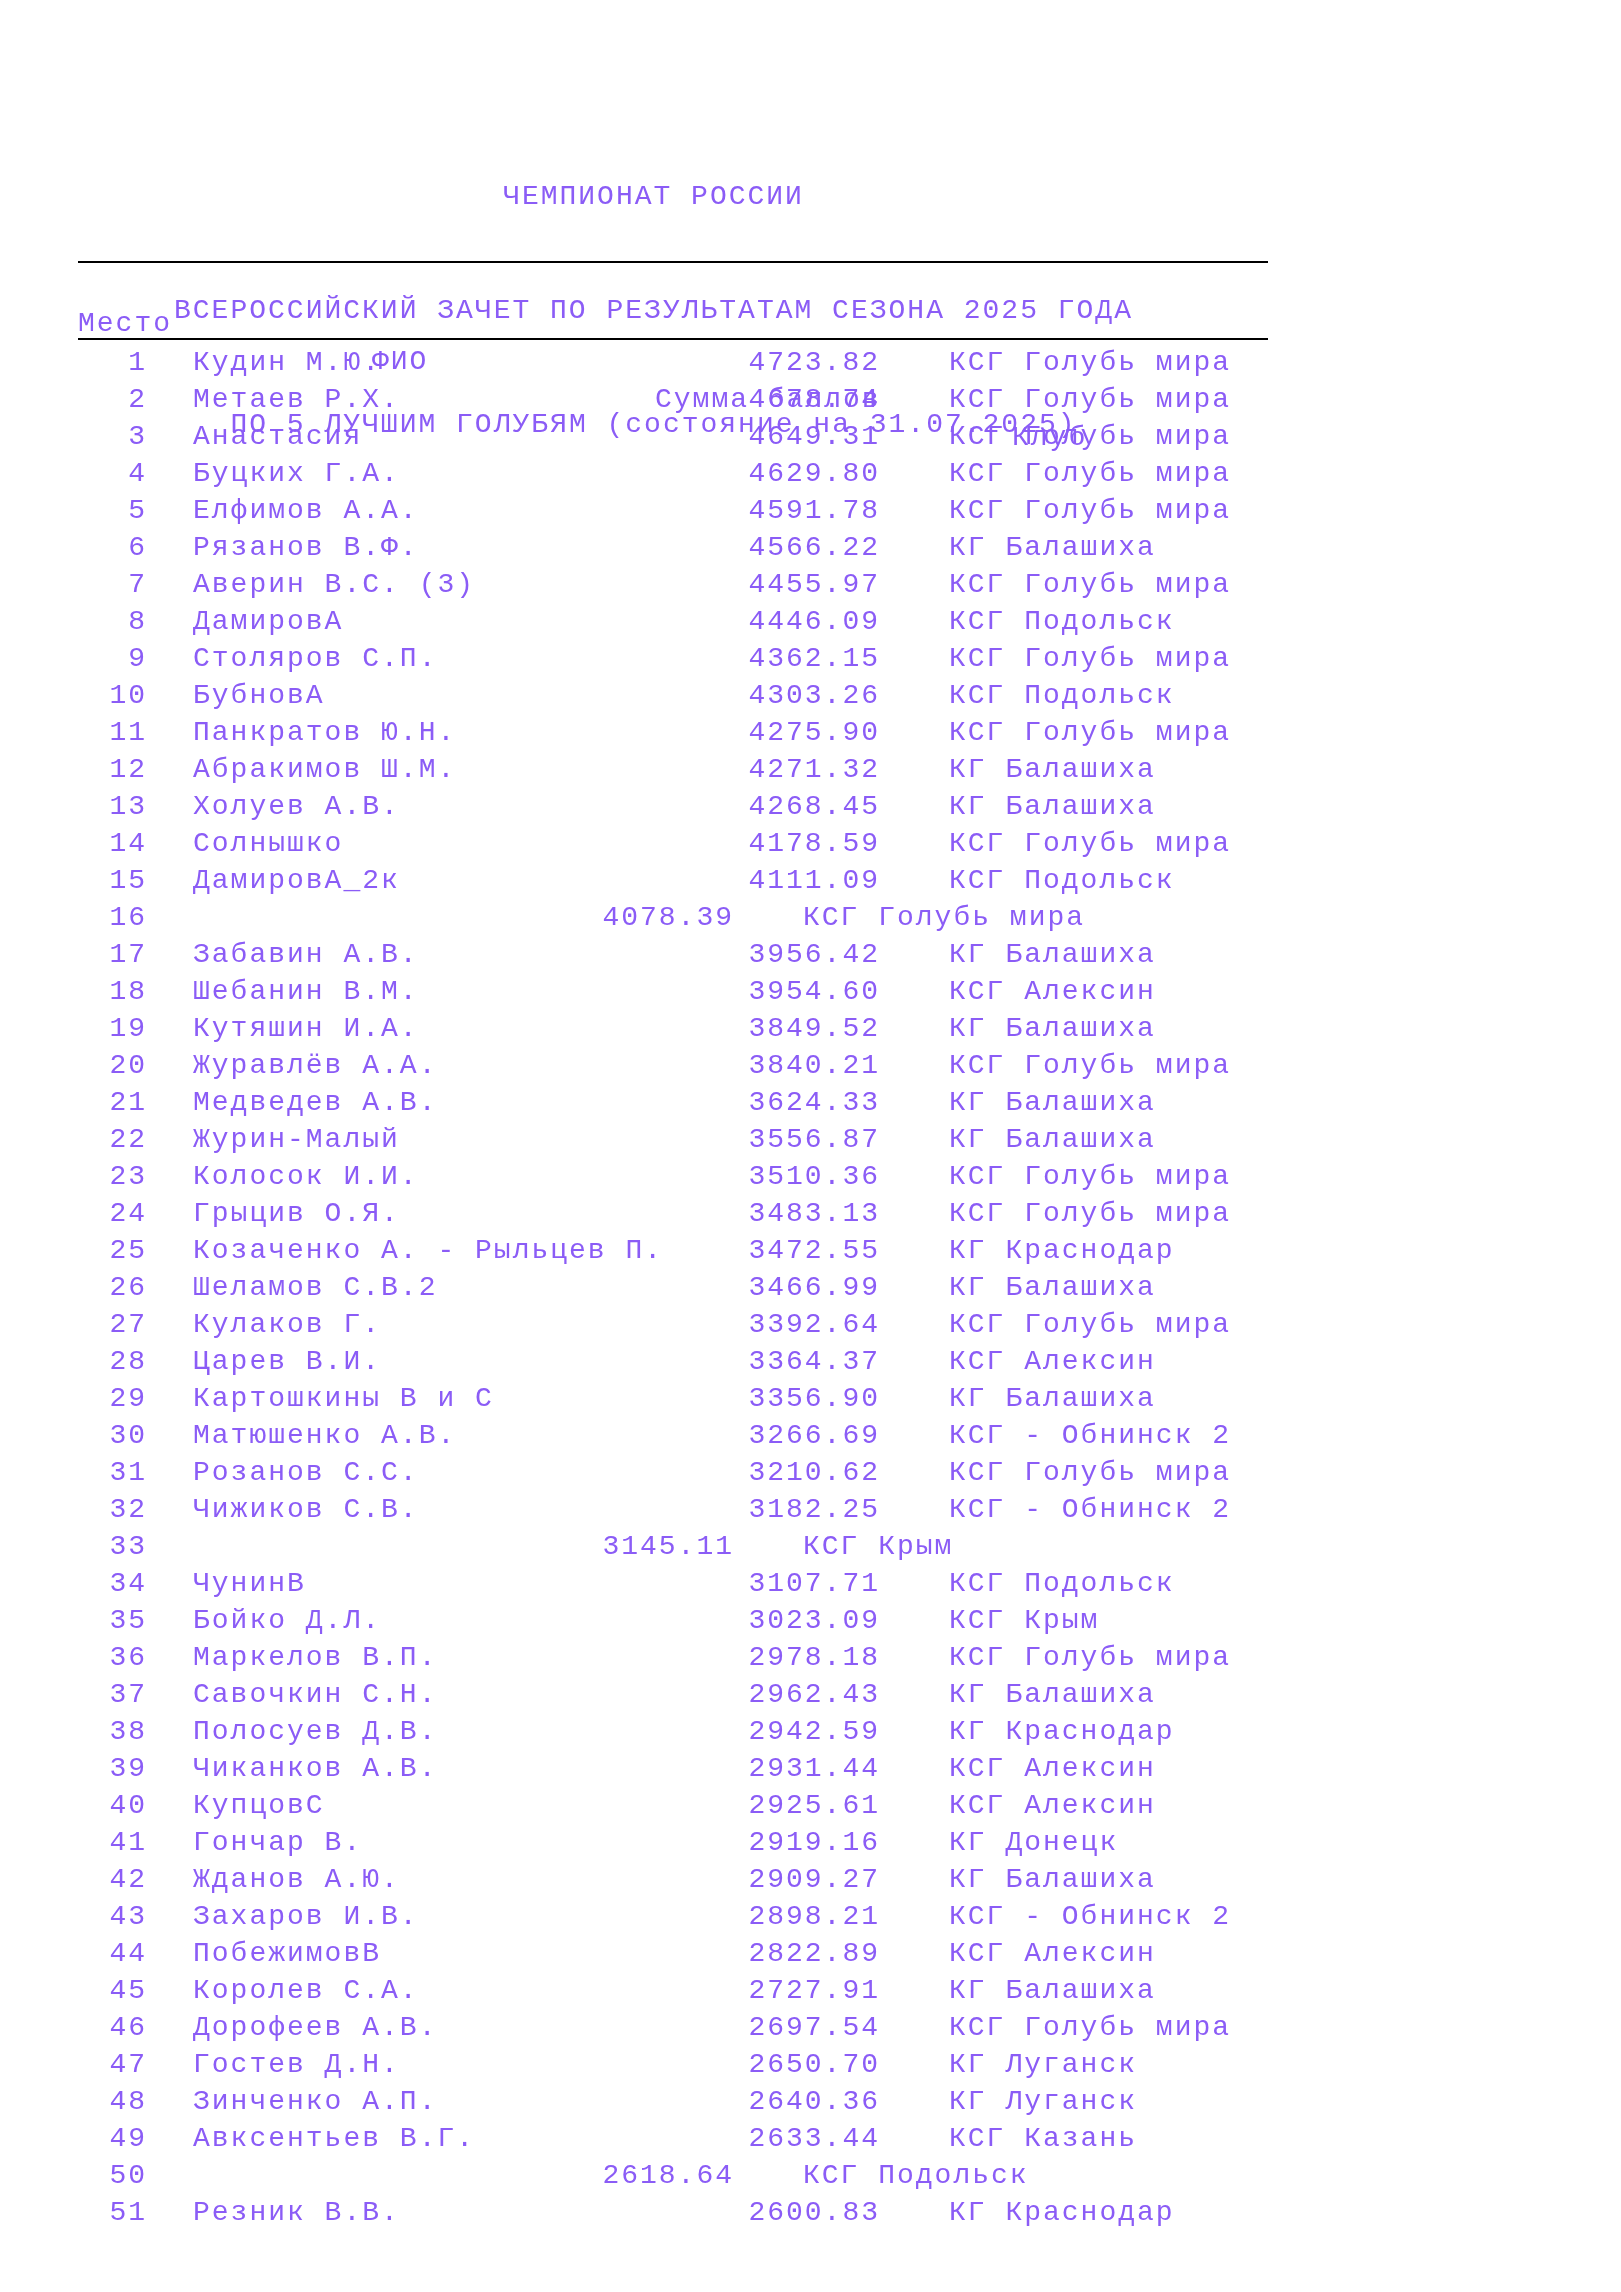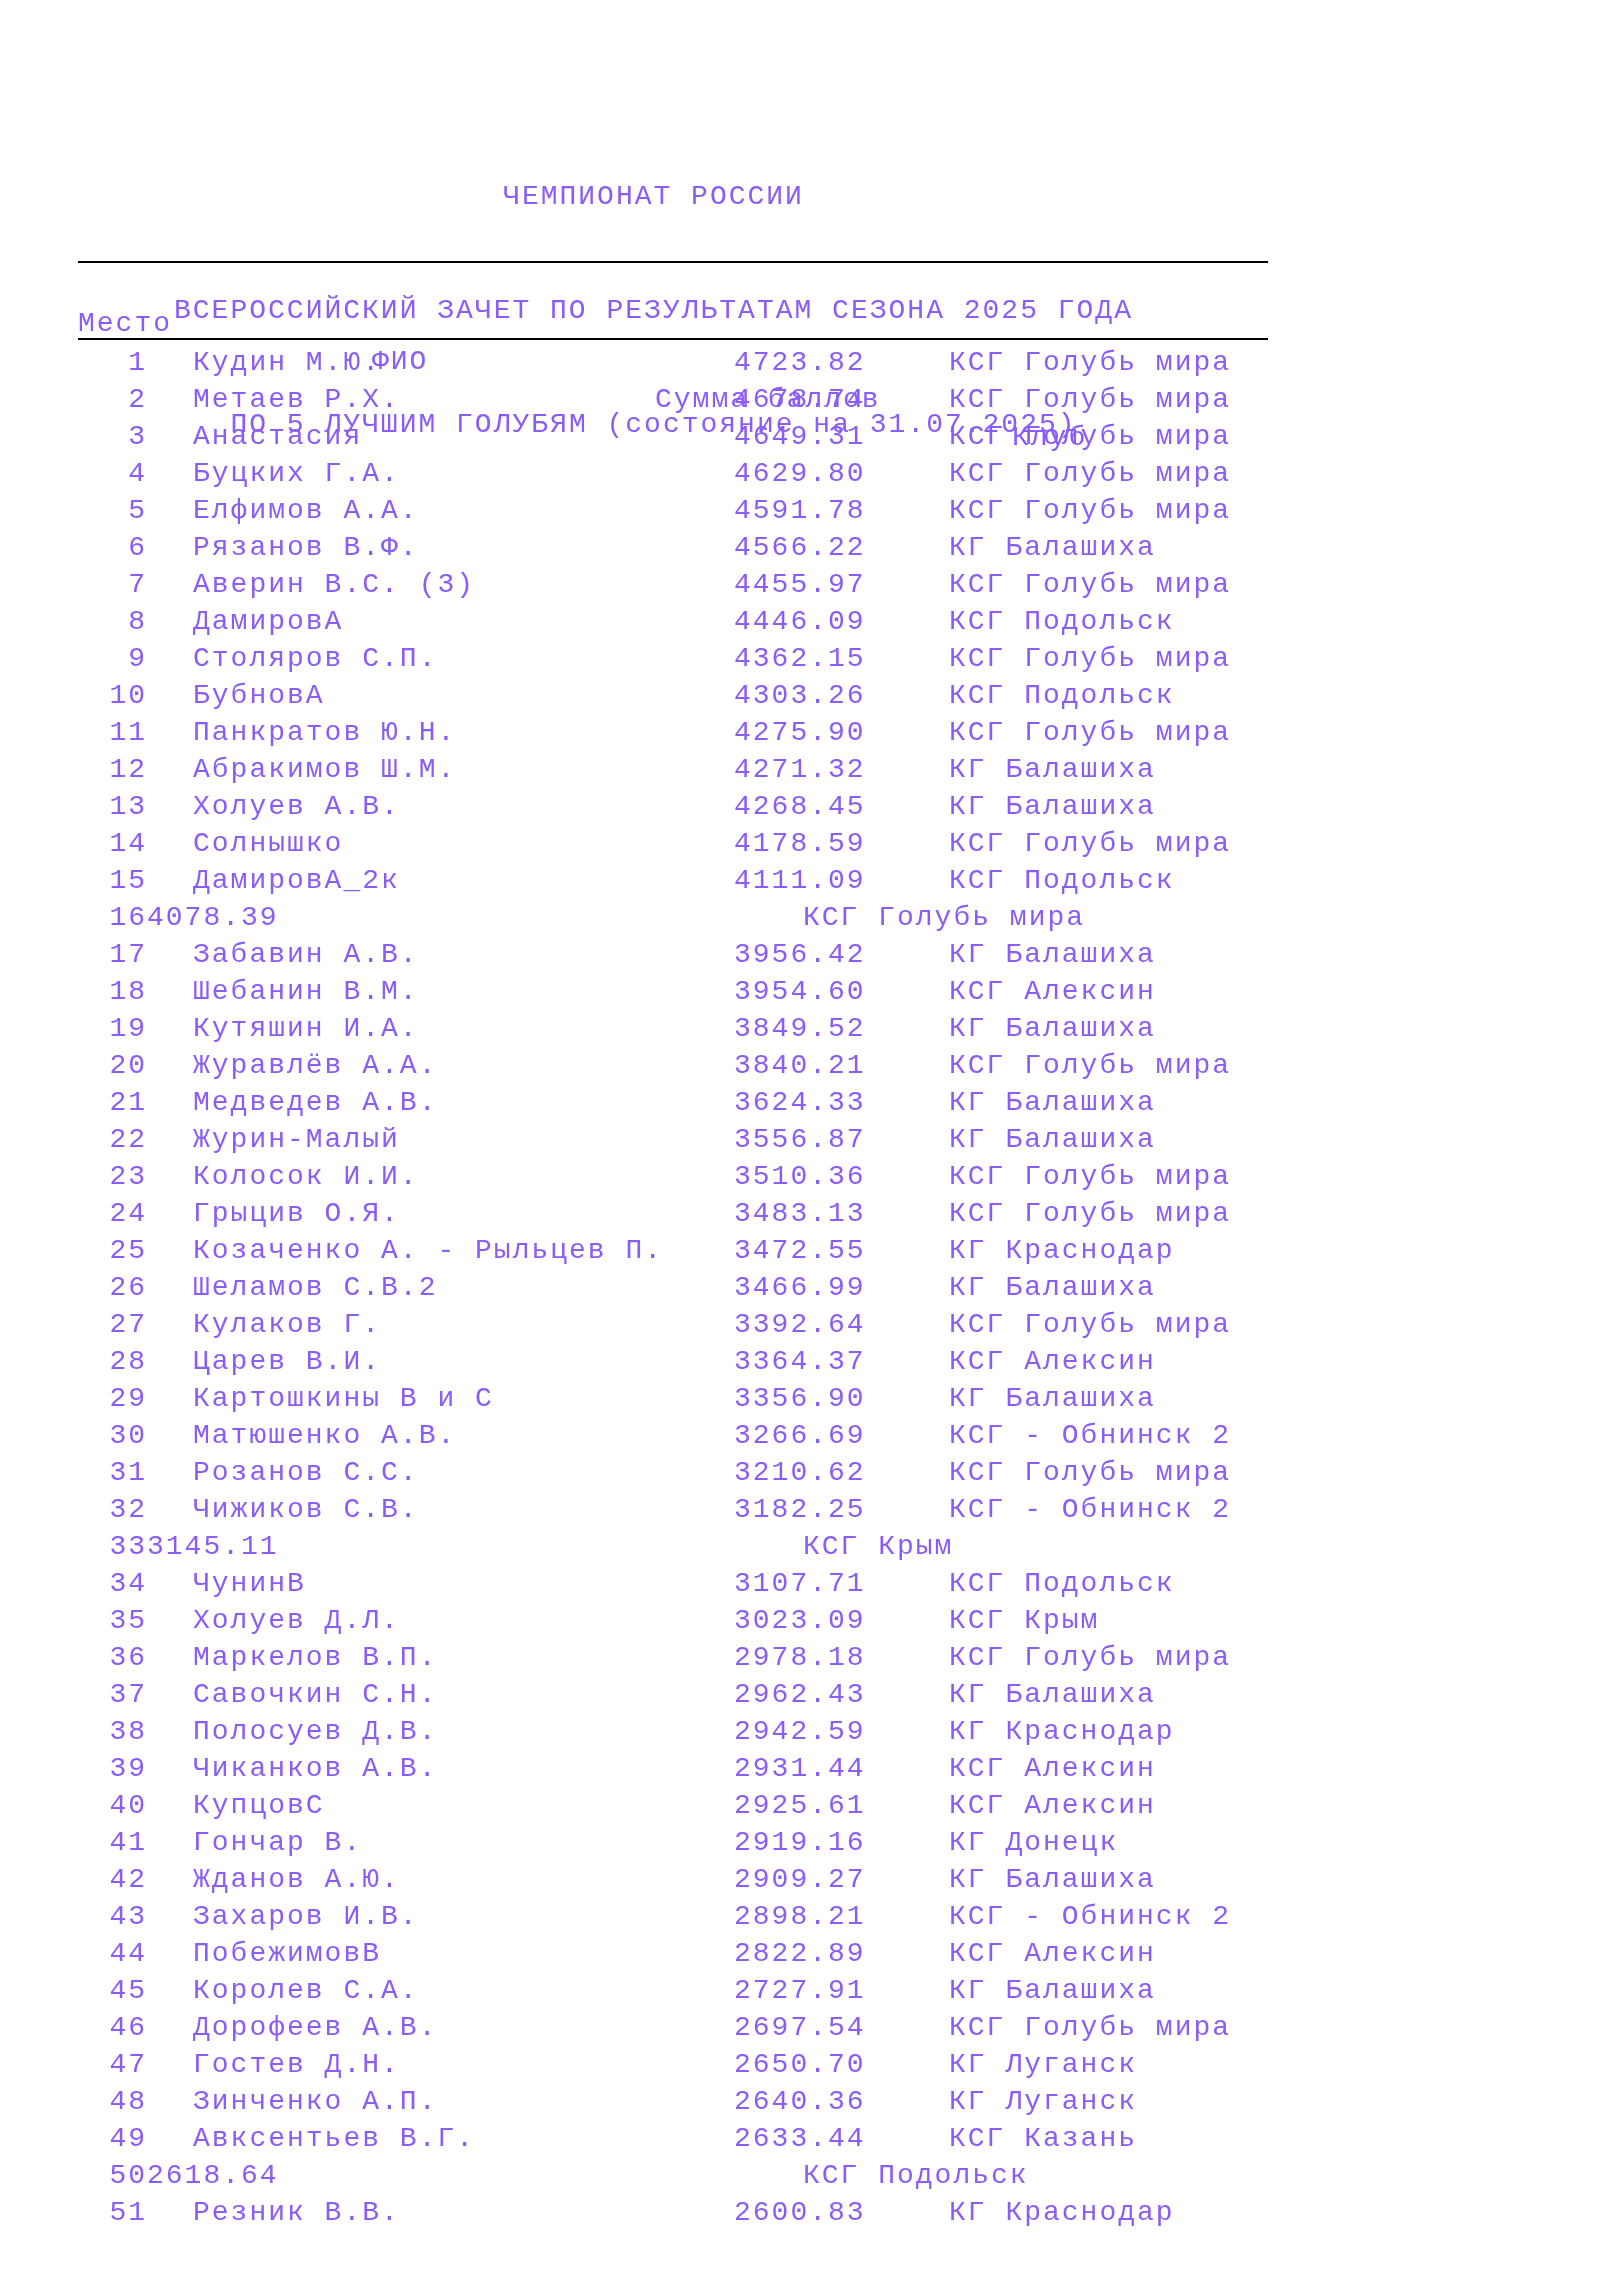--- a/index.html
+++ b/index.html
@@ -54,21 +54,21 @@
   }
   .row {
     display: grid;
     grid-template-columns: 69px 587px 146px auto;
     height: 37px;
     line-height: 37px;
     white-space: pre;
   }
   .c-place { text-align: right; }
   .c-name  { padding-left: 46px; }
-  .c-score { }
+  .c-score { text-align: right; }
   .c-club  { padding-left: 69px; }
 </style>
 </head>
 <body>
 
 <div class="page">
 
   <div class="title-block">
     <div>ЧЕМПИОНАТ РОССИИ</div>
     <div>ВСЕРОССИЙСКИЙ ЗАЧЕТ ПО РЕЗУЛЬТАТАМ СЕЗОНА 2025 ГОДА</div>
@@ -114,21 +114,21 @@
       <div class="row"><span class="c-place">25</span><span class="c-name">Козаченко А. - Рыльцев П.</span><span class="c-score">3472.55</span><span class="c-club">КГ Краснодар</span></div>
       <div class="row"><span class="c-place">26</span><span class="c-name">Шеламов С.В.2</span><span class="c-score">3466.99</span><span class="c-club">КГ Балашиха</span></div>
       <div class="row"><span class="c-place">27</span><span class="c-name">Кулаков Г.</span><span class="c-score">3392.64</span><span class="c-club">КСГ Голубь мира</span></div>
       <div class="row"><span class="c-place">28</span><span class="c-name">Царев В.И.</span><span class="c-score">3364.37</span><span class="c-club">КСГ Алексин</span></div>
       <div class="row"><span class="c-place">29</span><span class="c-name">Картошкины В и С</span><span class="c-score">3356.90</span><span class="c-club">КГ Балашиха</span></div>
       <div class="row"><span class="c-place">30</span><span class="c-name">Матюшенко А.В.</span><span class="c-score">3266.69</span><span class="c-club">КСГ - Обнинск 2</span></div>
       <div class="row"><span class="c-place">31</span><span class="c-name">Розанов С.С.</span><span class="c-score">3210.62</span><span class="c-club">КСГ Голубь мира</span></div>
       <div class="row"><span class="c-place">32</span><span class="c-name">Чижиков С.В.</span><span class="c-score">3182.25</span><span class="c-club">КСГ - Обнинск 2</span></div>
       <div class="row"><span class="c-place">33</span><span class="c-score">3145.11</span><span class="c-club">КСГ Крым</span></div>
       <div class="row"><span class="c-place">34</span><span class="c-name">ЧунинВ</span><span class="c-score">3107.71</span><span class="c-club">КСГ Подольск</span></div>
-      <div class="row"><span class="c-place">35</span><span class="c-name">Холуев Д.Л.</span><span class="c-score">3023.09</span><span class="c-club">КСГ Крым</span></div>
+      <div class="row"><span class="c-place">35</span><span class="c-name">Бойко Д.Л.</span><span class="c-score">3023.09</span><span class="c-club">КСГ Крым</span></div>
       <div class="row"><span class="c-place">36</span><span class="c-name">Маркелов В.П.</span><span class="c-score">2978.18</span><span class="c-club">КСГ Голубь мира</span></div>
       <div class="row"><span class="c-place">37</span><span class="c-name">Савочкин С.Н.</span><span class="c-score">2962.43</span><span class="c-club">КГ Балашиха</span></div>
       <div class="row"><span class="c-place">38</span><span class="c-name">Полосуев Д.В.</span><span class="c-score">2942.59</span><span class="c-club">КГ Краснодар</span></div>
       <div class="row"><span class="c-place">39</span><span class="c-name">Чиканков А.В.</span><span class="c-score">2931.44</span><span class="c-club">КСГ Алексин</span></div>
       <div class="row"><span class="c-place">40</span><span class="c-name">КупцовС</span><span class="c-score">2925.61</span><span class="c-club">КСГ Алексин</span></div>
       <div class="row"><span class="c-place">41</span><span class="c-name">Гончар В.</span><span class="c-score">2919.16</span><span class="c-club">КГ Донецк</span></div>
       <div class="row"><span class="c-place">42</span><span class="c-name">Жданов А.Ю.</span><span class="c-score">2909.27</span><span class="c-club">КГ Балашиха</span></div>
       <div class="row"><span class="c-place">43</span><span class="c-name">Захаров И.В.</span><span class="c-score">2898.21</span><span class="c-club">КСГ - Обнинск 2</span></div>
       <div class="row"><span class="c-place">44</span><span class="c-name">ПобежимовВ</span><span class="c-score">2822.89</span><span class="c-club">КСГ Алексин</span></div>
       <div class="row"><span class="c-place">45</span><span class="c-name">Королев С.А.</span><span class="c-score">2727.91</span><span class="c-club">КГ Балашиха</span></div>

